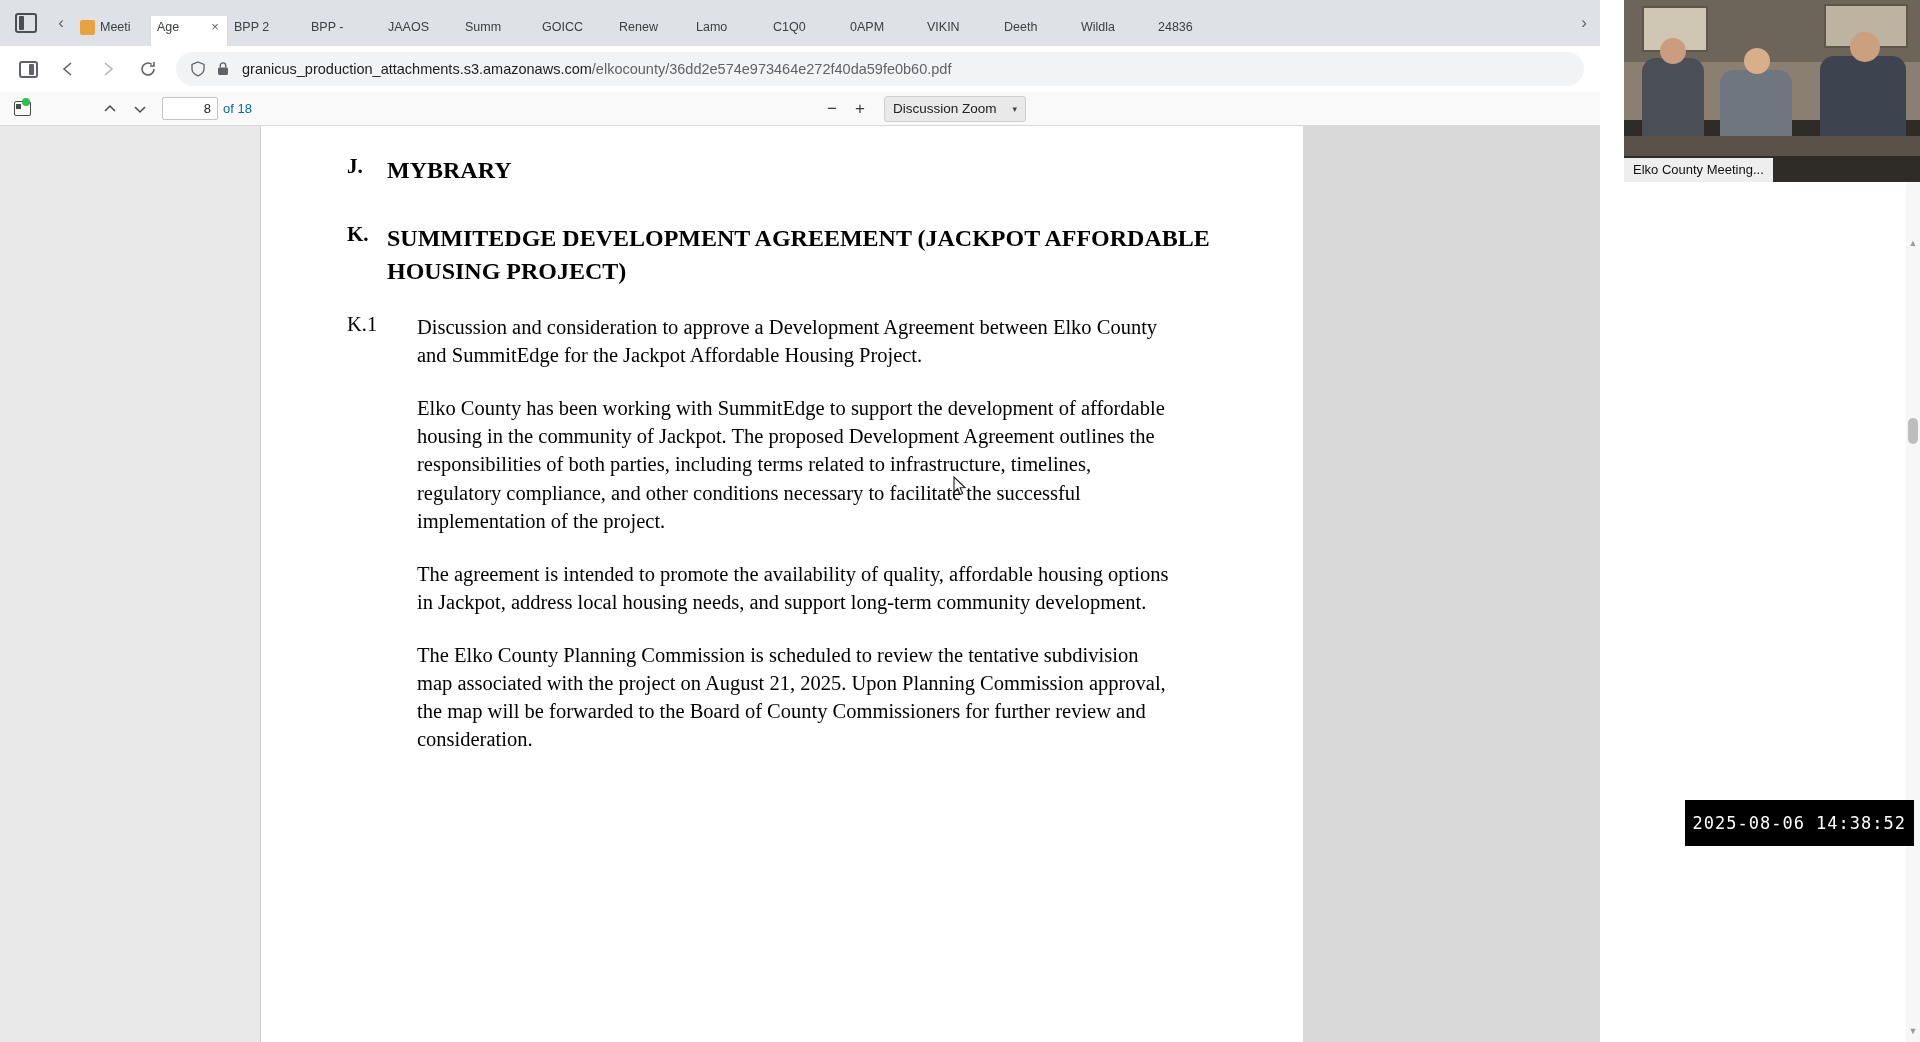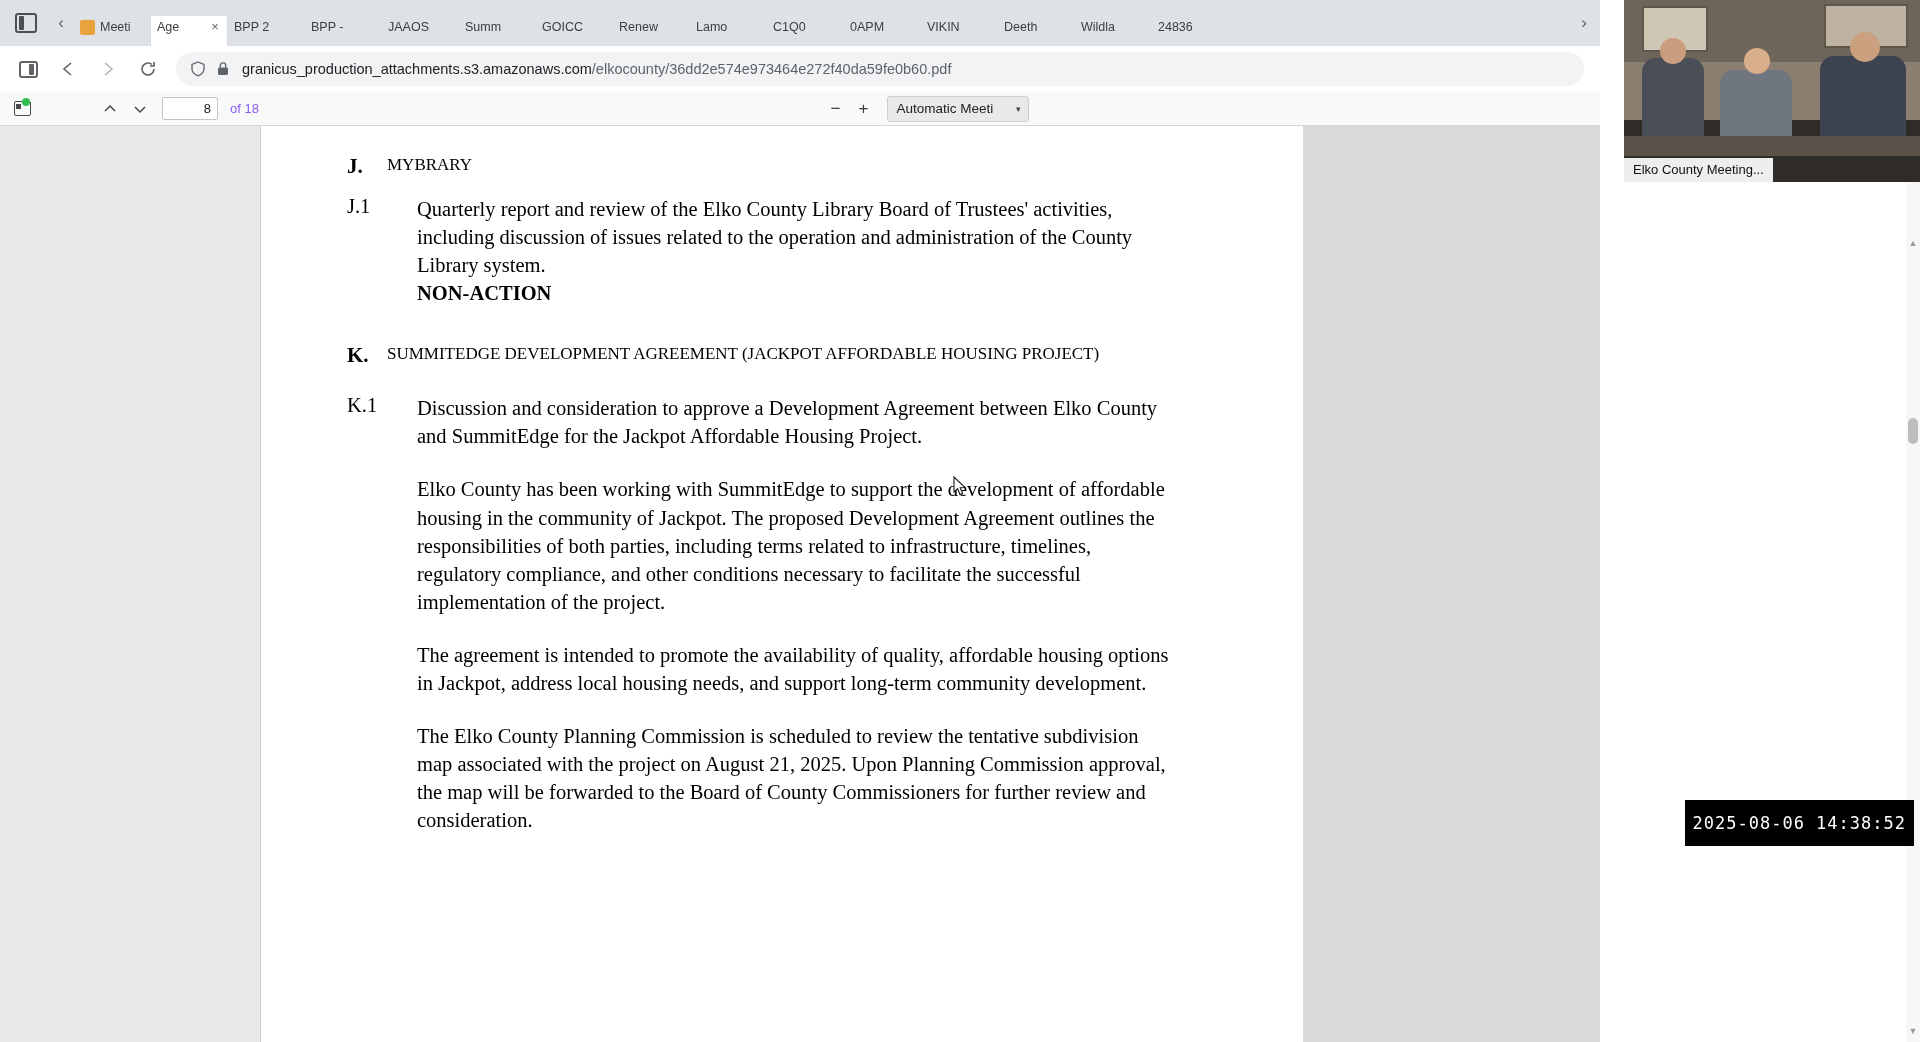--- a/index.html
+++ b/index.html
@@ -193,22 +193,22 @@
     border-radius: 2px;
     background: #fff;
     font-size: 13px;
     text-align: right;
     padding: 0 6px;
     color: #222;
     margin-left: 6px;
   }
   .page-total {
     font-size: 13px;
-    color: #8b5cf6;
-    margin-left: 12px;
+    color: #0369a1;
+    margin-left: 5px;
   }
   .zoom-btn {
     width: 28px; height: 26px;
     display: flex; align-items: center; justify-content: center;
     color: #3a3a3a; font-size: 17px;
   }
   .zoom-select {
     height: 26px;
     min-width: 142px;
     background: #e9e9ea;
@@ -253,22 +253,22 @@
     display: flex;
     margin-top: 6px;
     margin-bottom: 6px;
   }
   .sec-letter {
     width: 40px;
     font-weight: bold;
     font-size: 21px;
   }
   .sec-title {
-    font-weight: normal;
-    font-size: 17px;
+    font-weight: bold;
+    font-size: 24px;
     max-width: 830px;
     line-height: 1.35;
   }
   .item {
     display: flex;
     margin-top: 16px;
   }
   .item-num {
     width: 70px;
     font-size: 20.5px;
@@ -503,43 +503,36 @@
         </svg>
       </div>
       <input class="page-input" value="8" style="">
       <span class="page-total">of 18</span>
 
       <div style="flex:1"></div>
 
       <div class="zoom-btn">−</div>
       <div class="zoom-btn">+</div>
       <div class="zoom-select">
-        <span>Automatic Meeti</span>
+        <span>Discussion Zoom</span>
         <span class="caret">▾</span>
       </div>
       <div style="flex:1"></div>
     </div>
 
     <div class="pdf-area">
       <div class="pdf-sidebar"></div>
 
       <div class="pdf-page">
 
         <div class="sec-head">
           <div class="sec-letter">J.</div>
           <div class="sec-title">MYBRARY</div>
         </div>
 
-        <div class="item">
-          <div class="item-num">J.1</div>
-          <div class="item-body">
-            <p>Quarterly report and review of the Elko County Library Board of Trustees' activities, including discussion of issues related to the operation and administration of the County Library system.</p>
-            <p class="bold" style="margin-top:0">NON-ACTION</p>
-          </div>
-        </div>
 
         <div class="sec-head" style="margin-top:36px">
           <div class="sec-letter">K.</div>
           <div class="sec-title">SUMMITEDGE DEVELOPMENT AGREEMENT (JACKPOT AFFORDABLE HOUSING PROJECT)</div>
         </div>
 
         <div class="item" style="margin-top:26px">
           <div class="item-num">K.1</div>
           <div class="item-body">
             <p>Discussion and consideration to approve a Development Agreement between Elko County and SummitEdge for the Jackpot Affordable Housing Project.</p>

